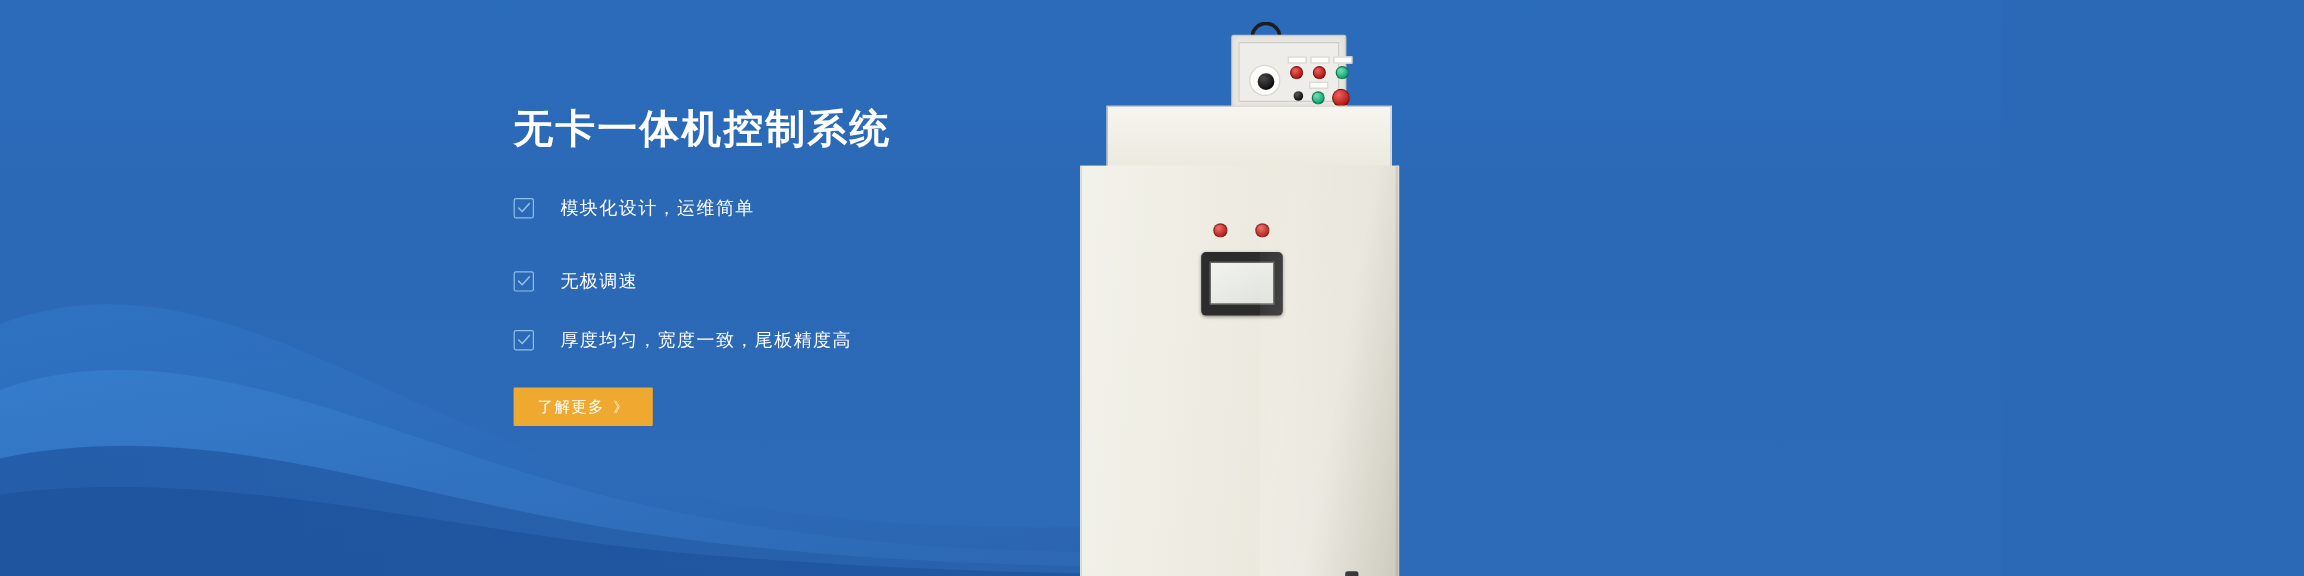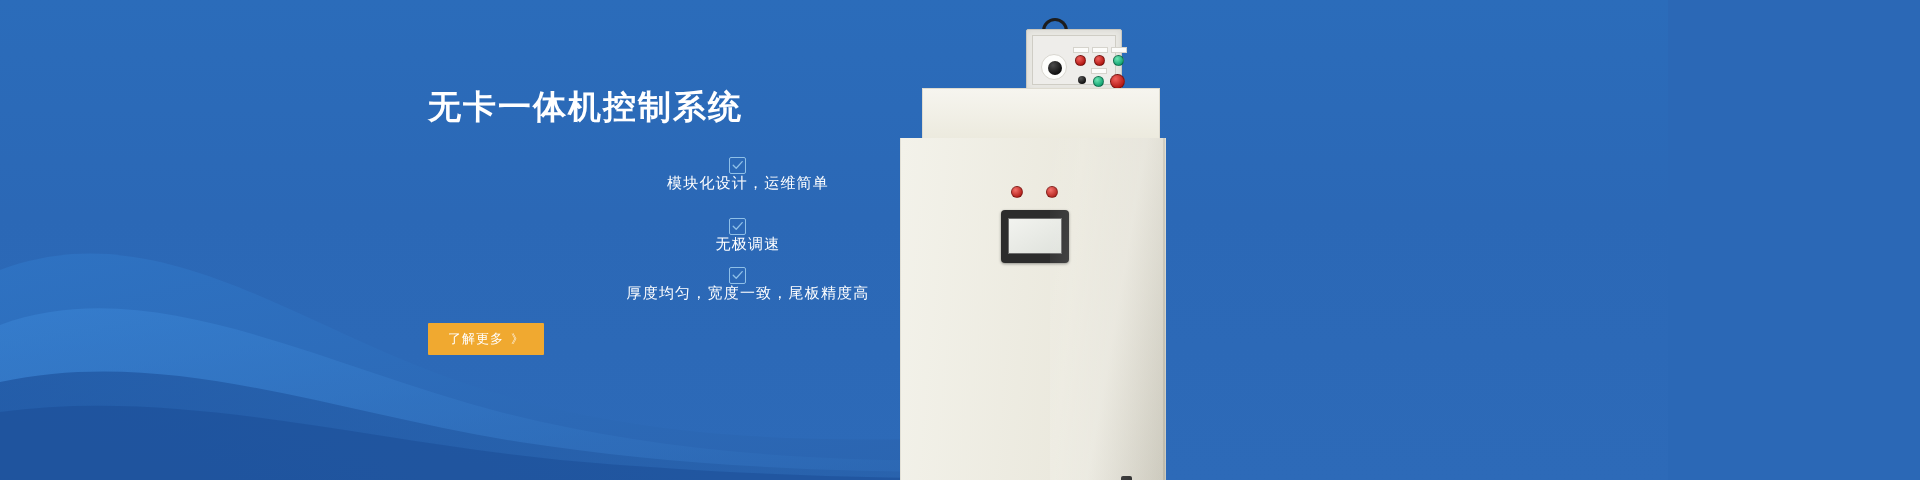--- a/index.html
+++ b/index.html
@@ -30,21 +30,20 @@
     color:#ffffff;
     letter-spacing:2px;
     line-height:1.25;
     white-space:nowrap;
   }
   .feature-list { margin-top:30px; }
   .feature-item {
     display:flex; align-items:center;
     height:33px; margin-bottom:0px;
     padding-bottom:0;
-    flex-direction:column;
   }
   .feature-item + .feature-item { margin-top:0; }
   .check-icon {
     width:17px; height:17px;
     border:1px solid #8fc0e8;
     border-radius:2px;
     display:inline-flex; align-items:center; justify-content:center;
     flex:0 0 auto;
     margin-right:22px;
   }

